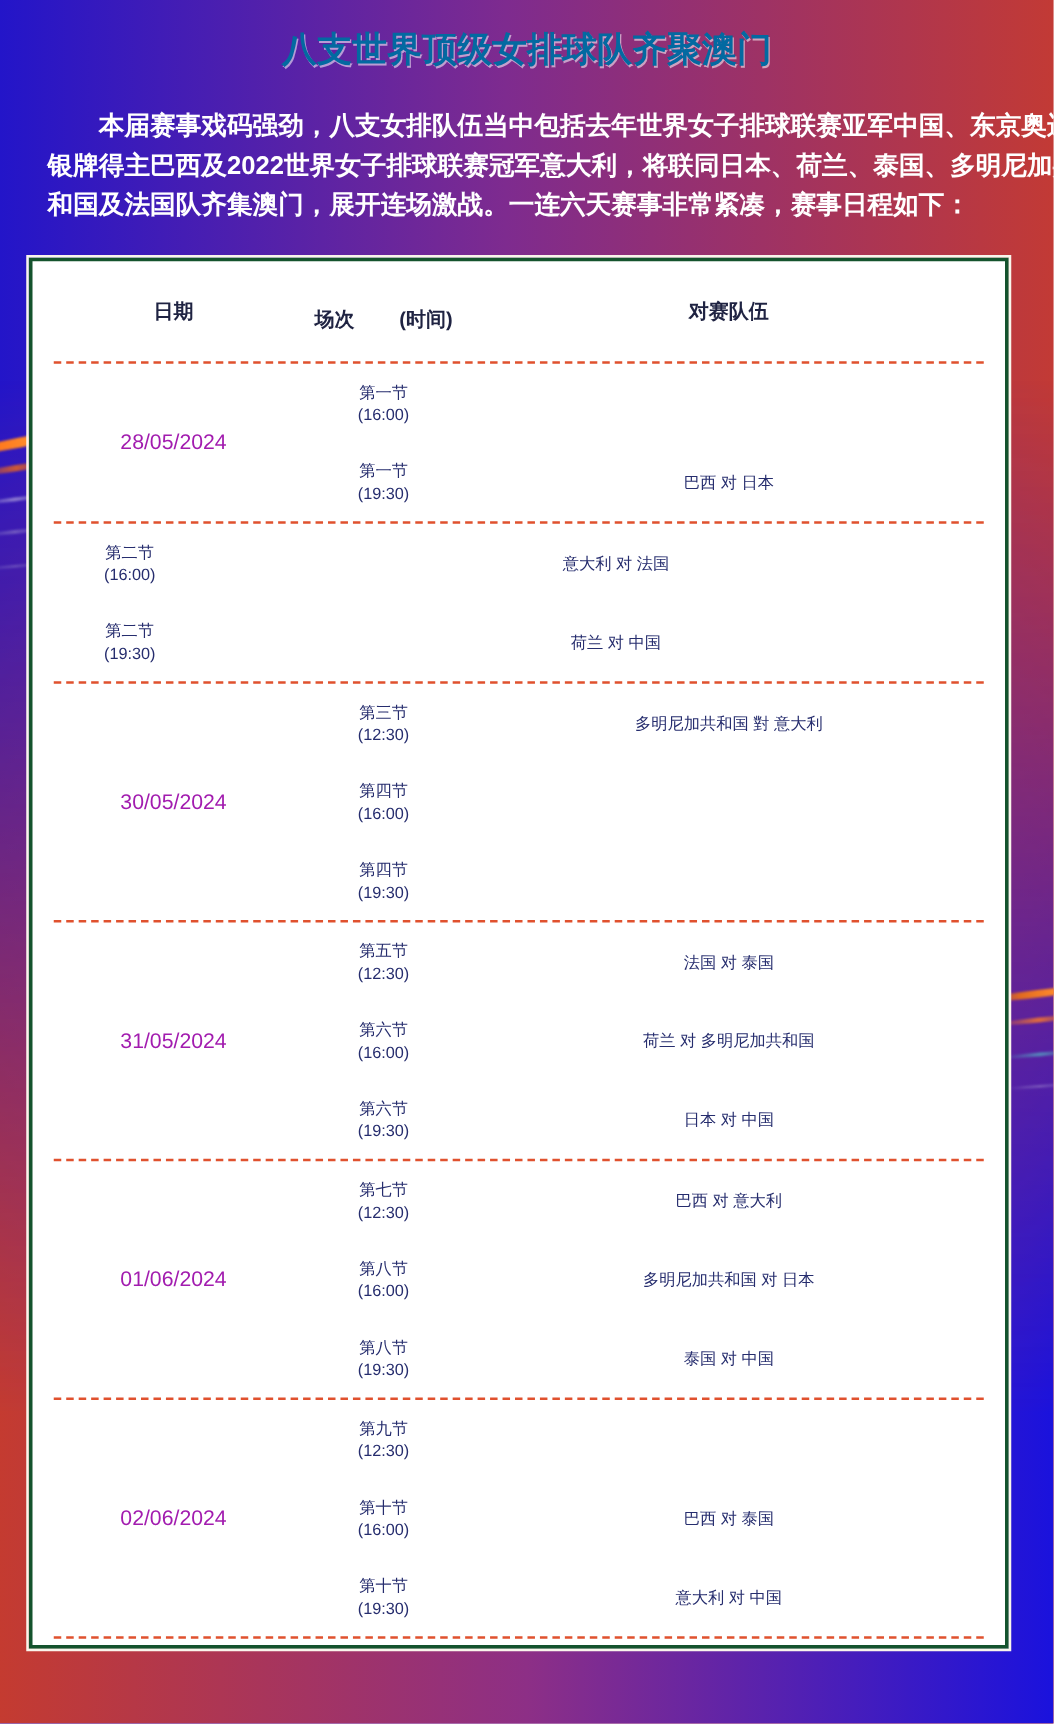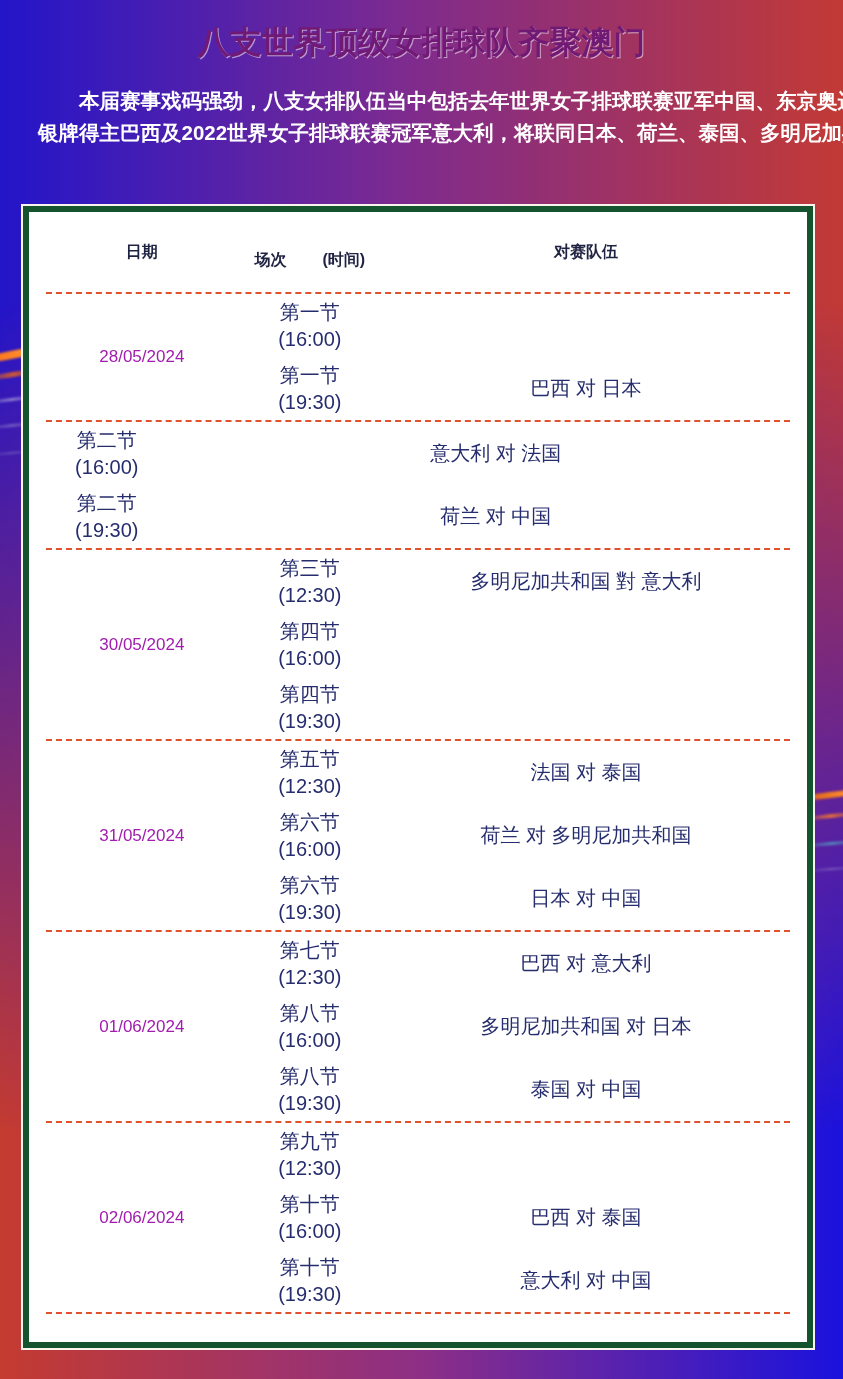--- a/index.html
+++ b/index.html
@@ -23,45 +23,45 @@
   .s4{left:-18px;top:424px;width:60px;height:3px;background:linear-gradient(90deg,transparent,rgba(190,180,215,.4),transparent);transform:rotate(-6deg);}
   .s5{left:-16px;top:452px;width:56px;height:2px;background:linear-gradient(90deg,transparent,rgba(200,195,225,.3),transparent);transform:rotate(-5deg);}
   .s6{right:-30px;top:792px;width:86px;height:6px;background:linear-gradient(90deg,transparent,#e06a20,#ff8a2a,transparent);transform:rotate(-7deg);}
   .s7{right:-24px;top:814px;width:72px;height:4px;background:linear-gradient(90deg,transparent,#ff7c28,transparent);transform:rotate(-6deg);opacity:.8;}
   .s8{right:-20px;top:842px;width:62px;height:3px;background:linear-gradient(90deg,transparent,rgba(84,220,208,.55),transparent);transform:rotate(-5deg);}
   .s9{right:-18px;top:868px;width:58px;height:2px;background:linear-gradient(90deg,transparent,rgba(205,200,230,.35),transparent);transform:rotate(-4deg);}
 
   
   .title{
     position:absolute;top:21px;left:0;width:100%;text-align:center;
-    font-size:32px;font-weight:bold;color:#701a75;
+    font-size:28px;font-weight:bold;color:#0369a1;
     text-shadow:1px 1px 0 rgba(255,255,255,.55);
     letter-spacing:0px;
   }
   
   .intro{position:absolute;left:38px;top:85px;width:768px;color:#ffffff;font-weight:bold;font-size:20.5px;}
   .intro-line{line-height:31.5px;white-space:nowrap;}
   .intro-line:first-child{text-indent:2em;}
 
   
   .card{
     position:absolute;left:23px;top:206px;width:778px;
-    background:#ffffff;border:6px solid #14532d;outline:2px solid #faf5ec;
-    padding-bottom:28px;
+    background:#ffffff;border:3px solid #14532d;outline:2px solid #faf5ec;
+    padding-bottom:5px;
   }
   .thead{display:flex;align-items:center;height:80px;color:#1f2342;font-weight:bold;font-size:16px;}
   .c-date{width:29%;display:flex;justify-content:center;align-items:center;text-align:center;}
   .c-matches{flex:1;}
   .h-session{width:20%;display:flex;flex-direction:row;justify-content:space-between;align-items:center;line-height:1.35;margin-top:16px;}
   .h-teams{flex:1;display:flex;justify-content:center;align-items:center;}
   .hrow{display:flex;width:100%;}
   .sep{border-top:2px dashed #e0512e;margin:0 17px;height:0;}
   .row{display:flex;}
   .row .c-date{color:#a21caf;font-size:17px;}
-  .match{height:63px;display:flex;align-items:center;color:#262d6e;font-size:20px;}
+  .match{height:63px;display:flex;align-items:center;color:#262d6e;font-size:13px;}
   .m-session{width:20%;display:flex;flex-direction:column;justify-content:center;align-items:center;line-height:1.35;text-align:center;}
   .m-teams{flex:1;display:flex;justify-content:center;align-items:center;text-align:center;}
 
   
   .watermark{
     position:absolute;left:344px;top:667px;display:flex;align-items:center;gap:7px;
     color:#ffffff;opacity:.48;transform:rotate(-3deg);
     font-size:20px;font-weight:bold;z-index:5;
     text-shadow:0 0 1px rgba(255,255,255,.6);
   }
@@ -80,20 +80,21 @@
 <div class="streak s6"></div>
 <div class="streak s7"></div>
 <div class="streak s8"></div>
 <div class="streak s9"></div>
 
 <div class="title">八支世界顶级女排球队齐聚澳门</div>
 
 <div class="intro">
     <div class="intro-line">本届赛事戏码强劲，八支女排队伍当中包括去年世界女子排球联赛亚军中国、东京奥运</div>
     <div class="intro-line">银牌得主巴西及2022世界女子排球联赛冠军意大利，将联同日本、荷兰、泰国、多明尼加共</div>
+    <div class="intro-line">和国及法国队齐集澳门，展开连场激战。一连六天赛事非常紧凑，赛事日程如下：</div>
   </div>
 
 <div class="card">
   <div class="thead">
     <div class="hrow">
       <div class="c-date">日期</div>
       <div class="c-matches">
         <div class="hrow" style="height:100%;">
           <div class="h-session">
             <span>场次</span>

